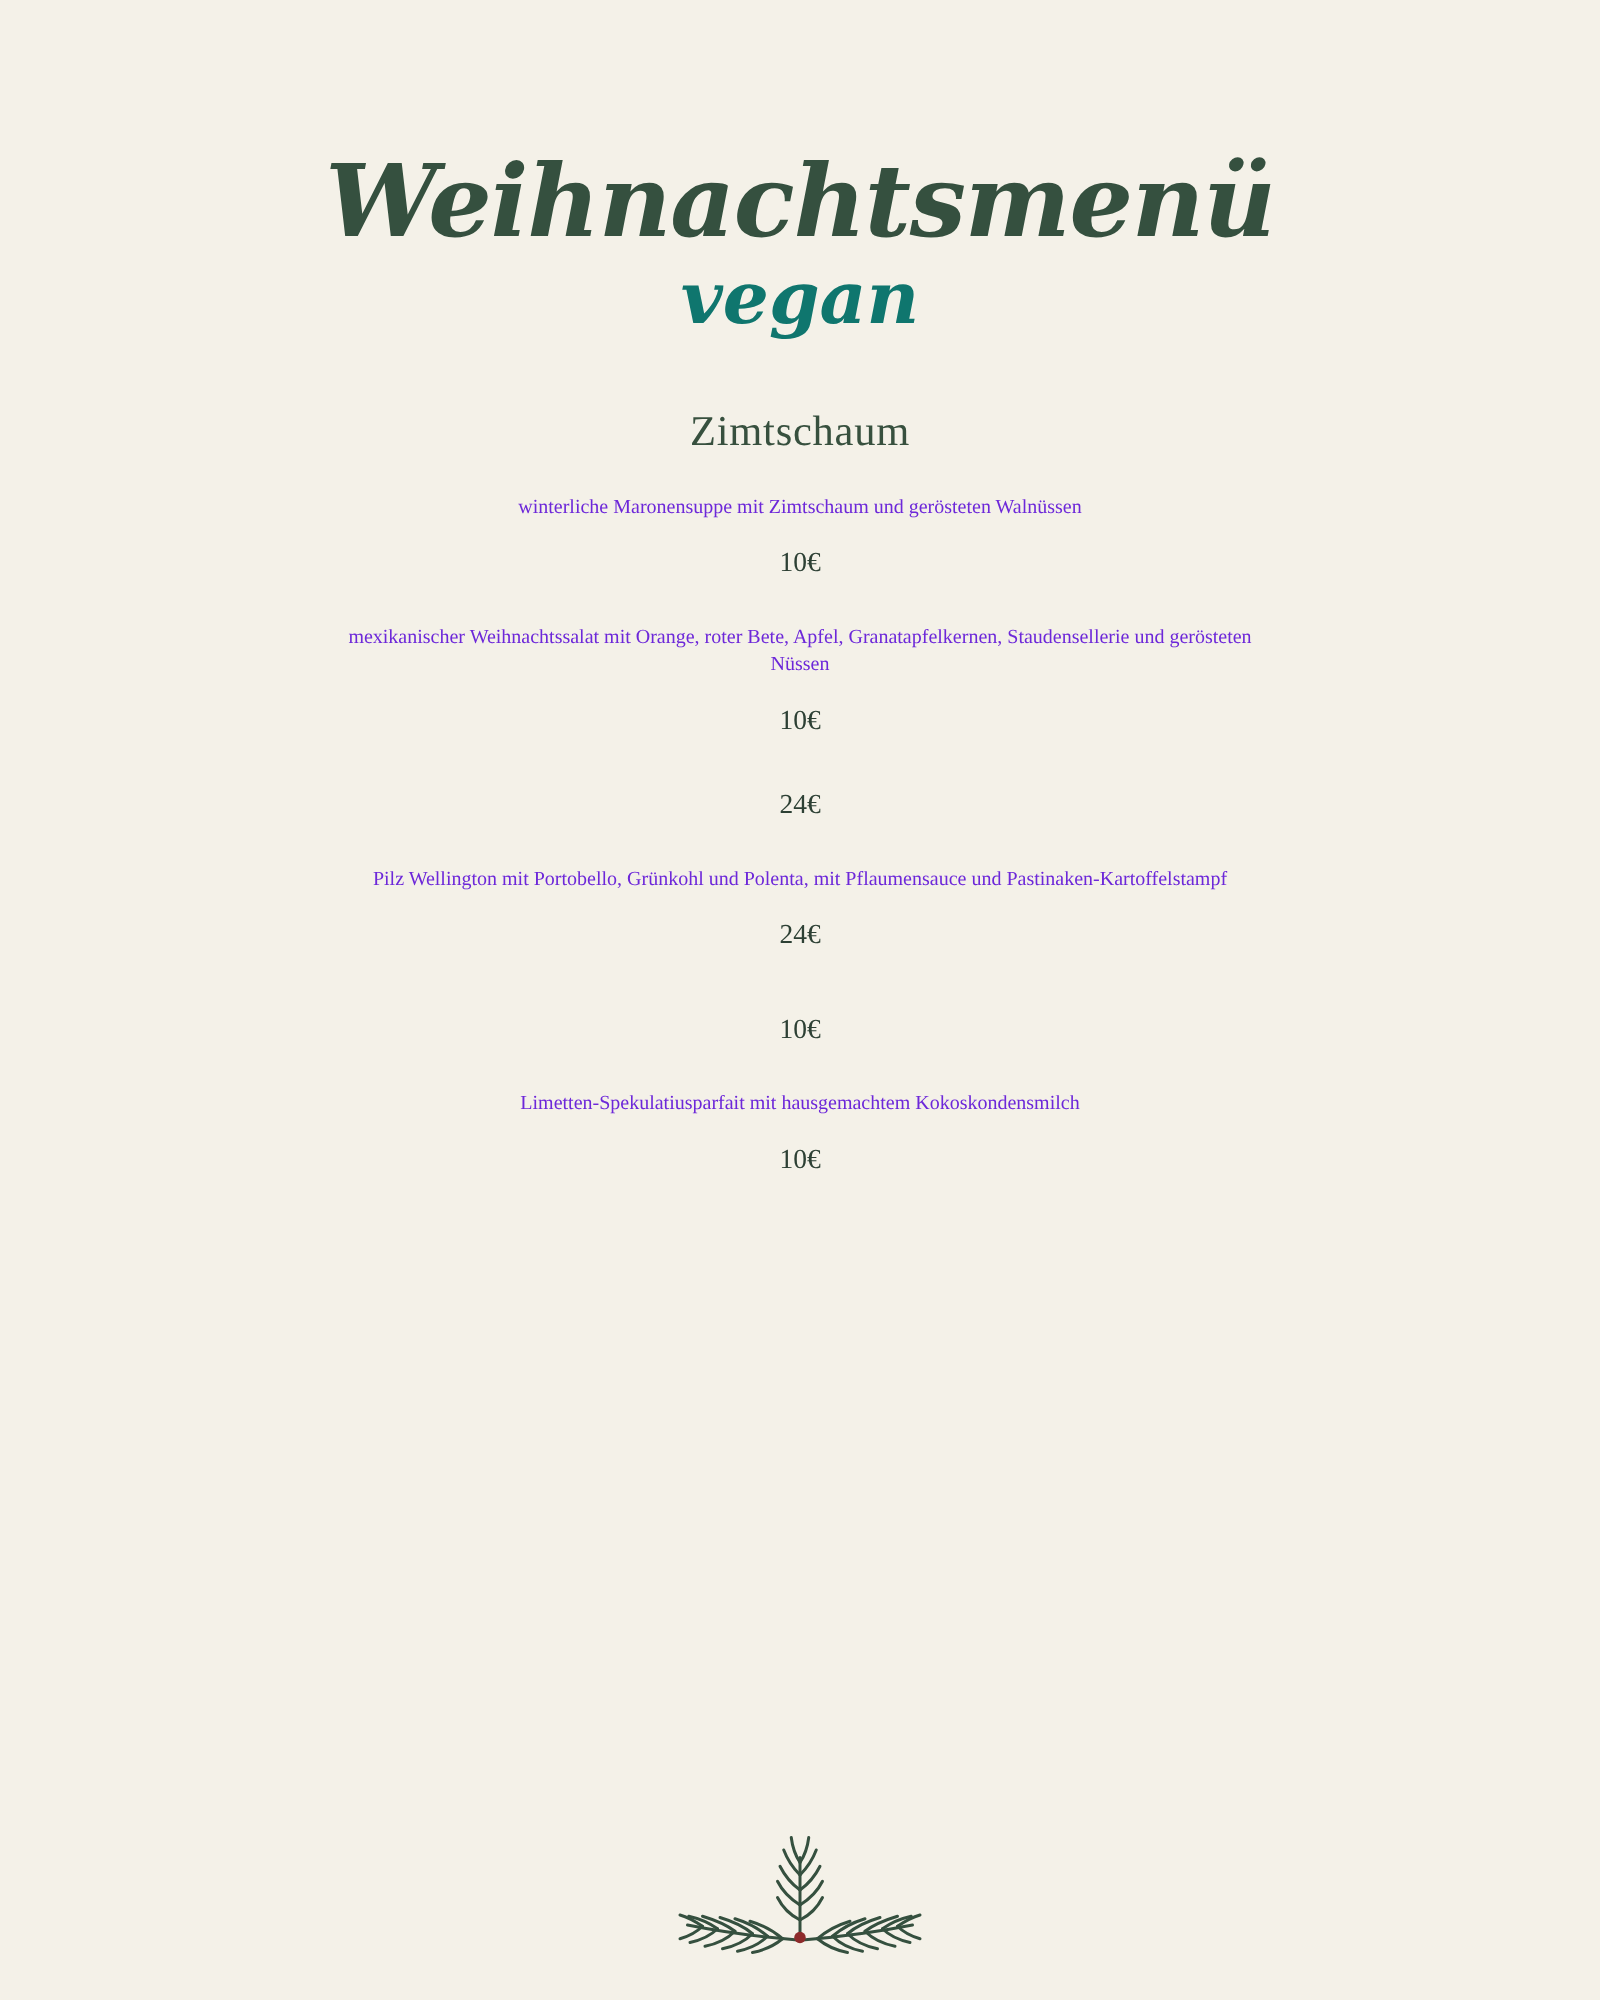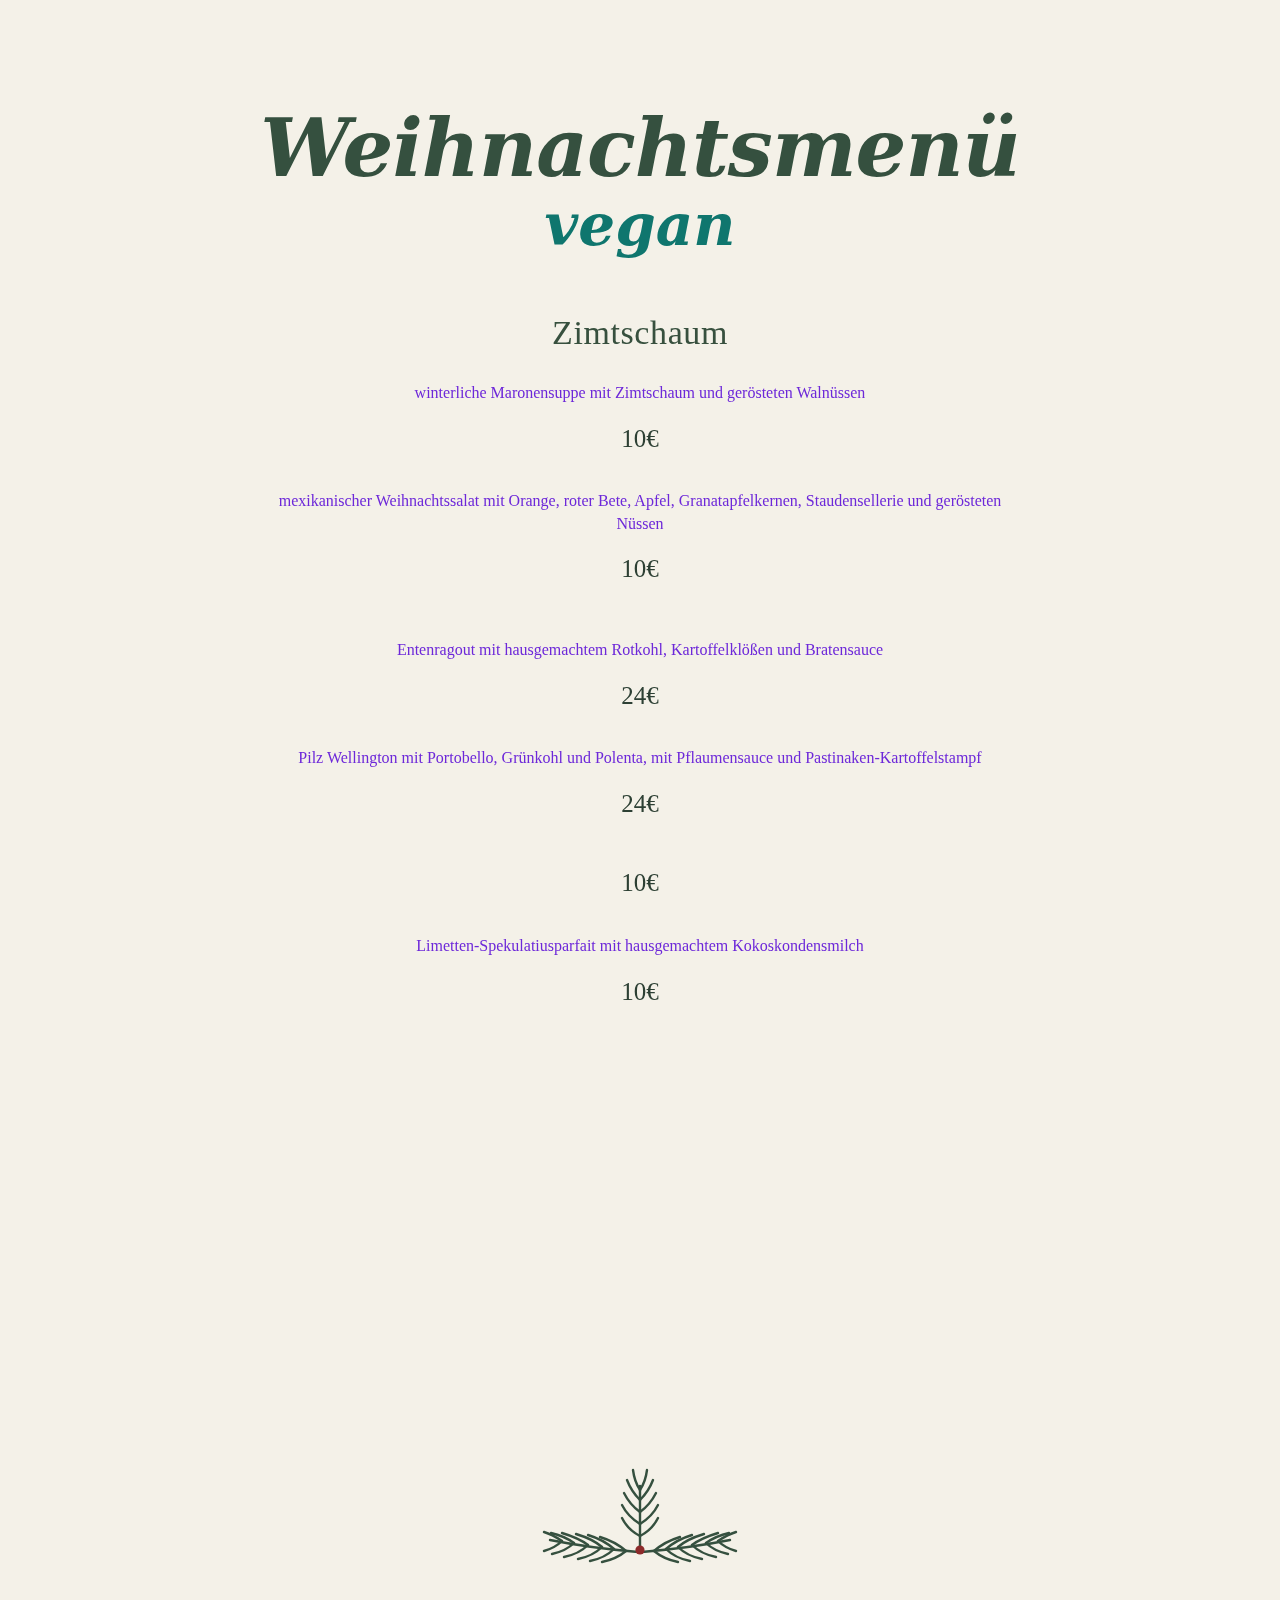--- a/index.html
+++ b/index.html
@@ -12,21 +12,21 @@
     background: #f4f1e8;
     font-family: "Liberation Serif", serif;
     color: #2f4438;
     overflow: hidden;
   }
   .page {
     position: relative;
     width: 1280px;
     height: 1600px;
     box-sizing: border-box;
-    padding: 0;
+    padding: 13px;
     border-radius: 18px;
   }
   .title-block {
     text-align: center;
     padding-top: 108px;
   }
   .menu-title {
     font-family: "DejaVu Serif", serif;
     font-style: italic;
     font-weight: bold;
@@ -71,21 +71,21 @@
   }
   .item-name {
     font-family: "Liberation Serif", serif;
     font-size: 16px;
     line-height: 1.42;
     color: #6d28d9;
     margin: 16px;
   }
   .item-price {
     font-family: "Liberation Serif", serif;
-    font-size: 25px;
+    font-size: 22px;
     line-height: 1.42;
     color: #2d4034;
     margin: 0;
   }
   .spacer-lg {
     height: 36px;
   }
   .ornament {
     position: absolute;
     left: 0;
@@ -117,21 +117,20 @@
       <div class="item">
         <p class="item-name">mexikanischer Weihnachtssalat mit Orange, roter Bete, Apfel, Granatapfelkernen, Staudensellerie und gerösteten Nüssen</p>
         <p class="item-price">10€</p>
       </div>
     </div>
 
     <div class="spacer-lg"></div>
 
     <div class="section">
       <div class="item">
-        <p class="item-name">Entenragout mit hausgemachtem Rotkohl, Kartoffelklößen und Bratensauce</p>
         <p class="item-price">24€</p>
       </div>
       <div class="item">
         <p class="item-name">Pilz Wellington mit Portobello, Grünkohl und Polenta, mit Pflaumensauce und Pastinaken-Kartoffelstampf</p>
         <p class="item-price">24€</p>
       </div>
     </div>
 
     <div class="section">
       <div class="item">

